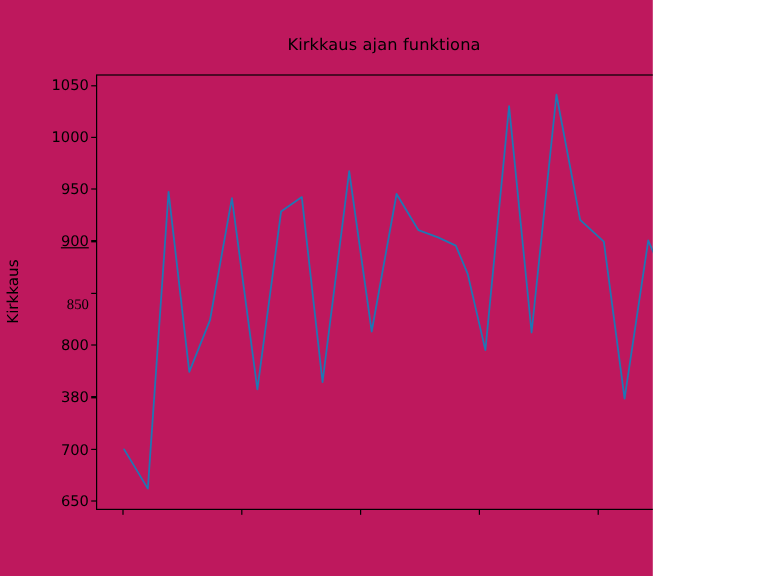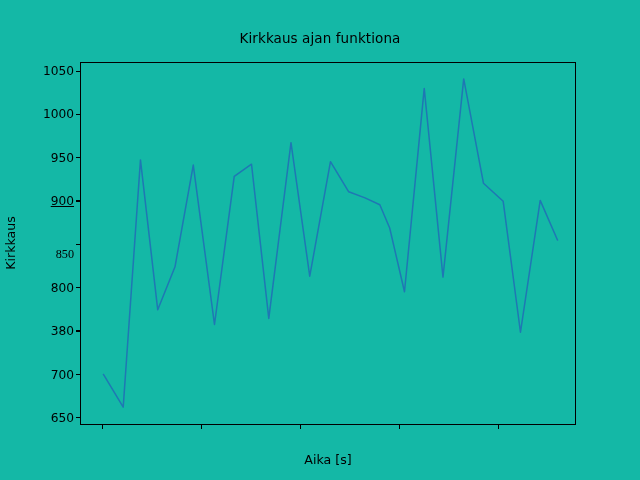--- a/index.html
+++ b/index.html
@@ -2,23 +2,23 @@
 <html><head>
 <meta charset="utf-8">
 <style>
   html, body {
     margin: 0;
     padding: 0;
     background: #ffffff;
   }
   #figure {
     position: relative;
-    width: 640px;
+    width: 544px;
     height: 480px;
-    background: #14b8a6;
+    background: #be185d;
     font-family: "DejaVu Sans", "Liberation Sans", sans-serif;
     overflow: hidden;
   }
   #plot-title {
     position: absolute;
     left: 0;
     top: 30px;
     width: 640px;
     text-align: center;
     font-size: 13.5px;
@@ -154,16 +154,15 @@
       <div class="ytick-label" style="top: 375px;">700</div>
       <div class="ytick-label" style="top: 331.001px;">380</div>
       <div class="ytick-label" style="top: 287.684px;">800</div>
       <div class="ytick-label" style="top: 254px; font-family: Liberation Serif, serif;">850</div>
       <div class="ytick-label" style="top: 201.049px; text-decoration: underline;">900</div>
       <div class="ytick-label" style="top: 157.732px;">950</div>
       <div class="ytick-label" style="top: 114.414px;">1000</div>
       <div class="ytick-label" style="top: 71.0967px;">1050</div>
     </div>
 
-  <div id="xlabel">Aika [s]</div>
   <div id="ylabel">Kirkkaus</div>
 
 </div>
 
 </body></html>

